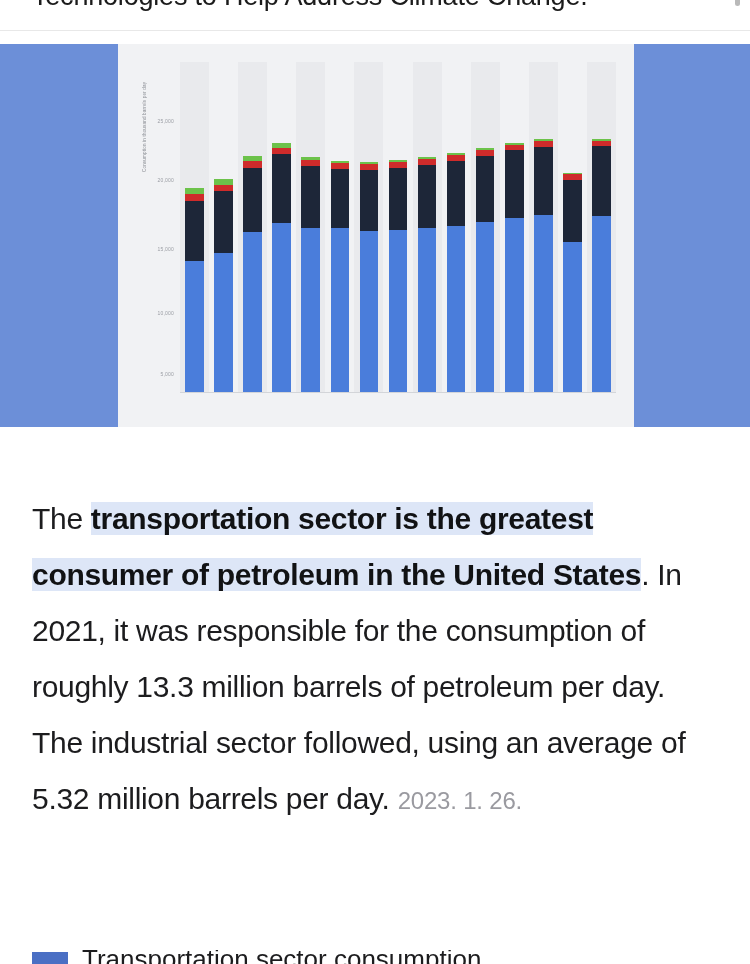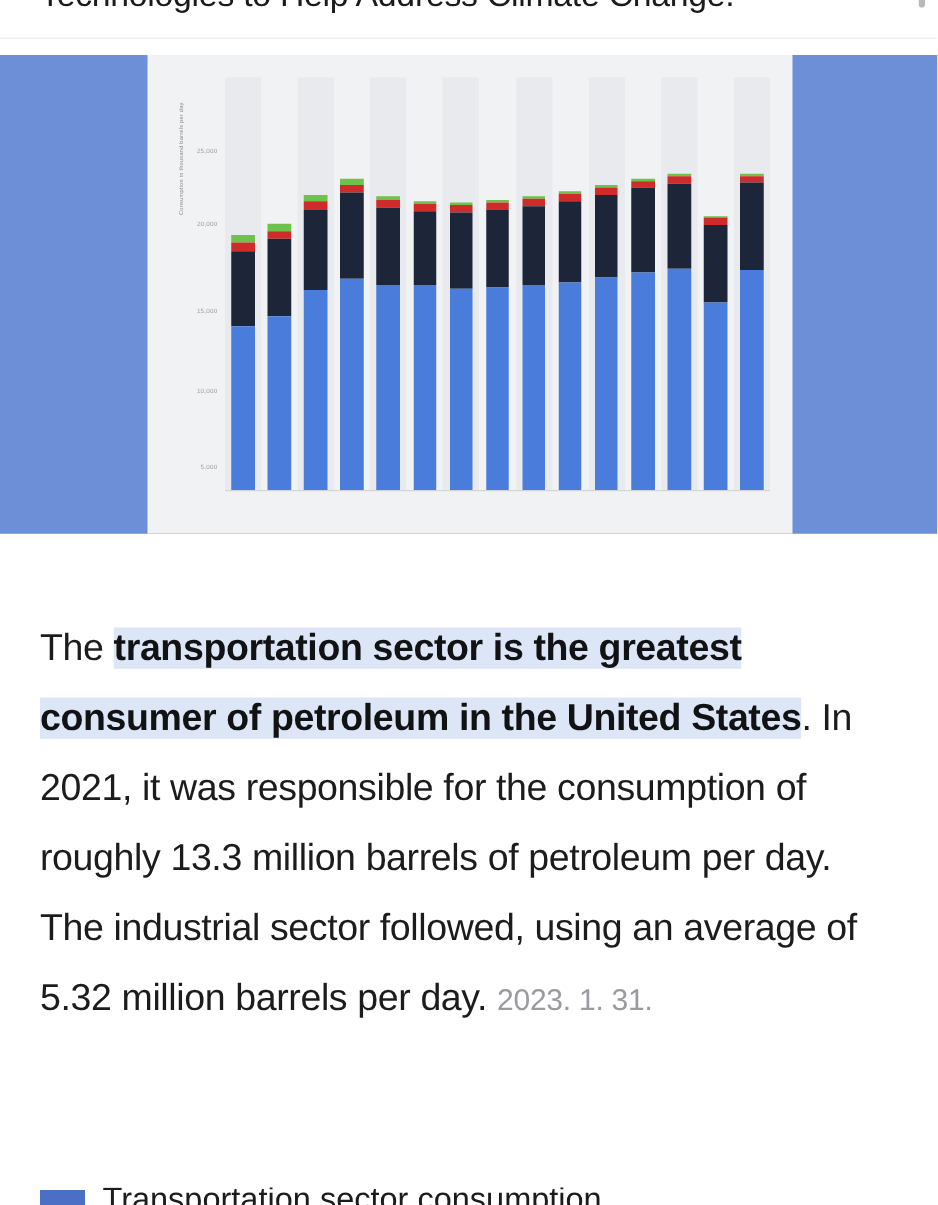--- a/index.html
+++ b/index.html
@@ -289,19 +289,19 @@
             <div class="seg" style="height: 70.224px; background: rgb(29, 38, 56);"></div>
             <div class="seg" style="height: 175.56px; background: rgb(74, 125, 219);"></div>
           </div>
         </div>
       <div class="axis-line"></div>
     </div>
   </div>
 </div>
 
 <div class="article">
-  <p class="para"><span>The </span><span class="hl">transportation sector is the greatest consumer of petroleum in the United States</span><span>. In 2021, it was responsible for the consumption of roughly 13.3 million barrels of petroleum per day. The industrial sector followed, using an average of 5.32 million barrels per day.</span> <span class="date">2023. 1. 31.</span></p>
+  <p class="para"><span>The </span><span class="hl">transportation sector is the greatest consumer of petroleum in the United States</span><span>. In 2021, it was responsible for the consumption of roughly 13.3 million barrels of petroleum per day. The industrial sector followed, using an average of 5.32 million barrels per day.</span> <span class="date">2023. 1. 26.</span></p>
 </div>
 
 <div class="bottom-peek">
   <div class="peek-swatch"></div>
   <div class="peek-text">Transportation sector consumption</div>
 </div>
 
 </body></html>

